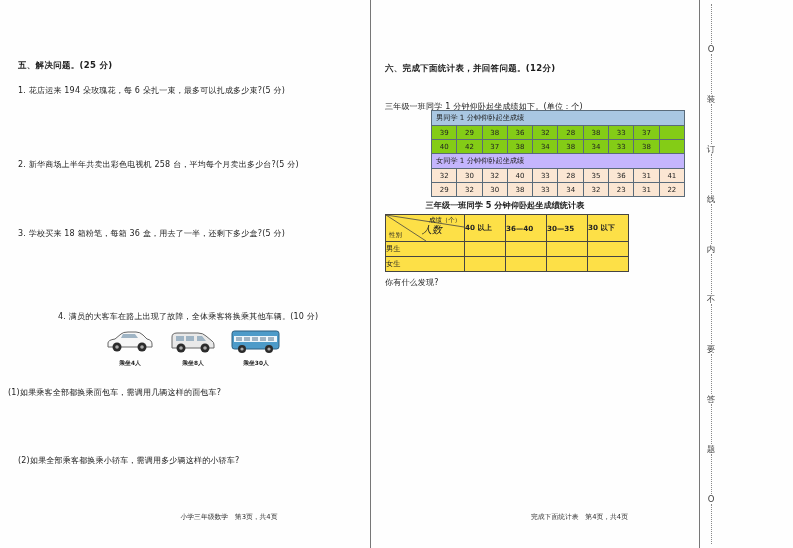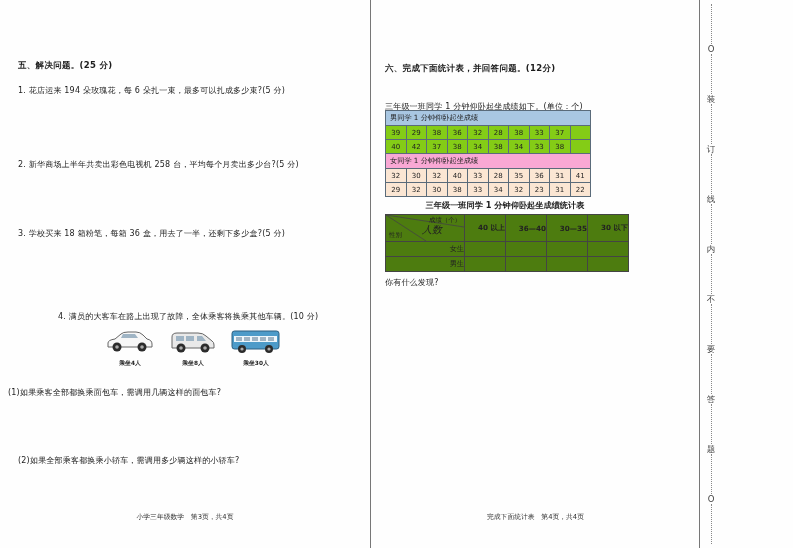--- a/index.html
+++ b/index.html
@@ -4,51 +4,51 @@
 <style>
   html,body{margin:0;padding:0;}
   body{
     width:793px;height:548px;position:relative;overflow:hidden;
     background:#fefefe;color:#1c1c1c;
     font-family:"DejaVu Sans","Liberation Sans",sans-serif;
   }
   .abs{position:absolute;}
   .txt{font-size:8px;line-height:1.25;letter-spacing:.2px;}
   .sec-title{font-size:8.5px;font-weight:bold;letter-spacing:.3px;}
-  .footer{font-size:6.8px;color:#333;text-align:center;}
+  .footer{font-size:6.8px;color:#333;text-align:center;padding-left:44px;}
 
   
   .vline{width:0;top:0;height:548px;border-left:1px solid #777;}
   .center-line{left:370px;}
   .binding-line{left:699px;}
 
   
   .bind-col{left:702px;top:4px;height:540px;width:18px;display:flex;flex-direction:column;align-items:center;}
   .dotlead{flex:1 1 auto;width:0;min-height:5px;border-left:1px dotted #888;}
   .bchar{font-size:8.5px;line-height:1;margin:1px 0;color:#444;}
 
   
   .vehicles{left:104px;top:328px;display:flex;gap:11px;align-items:flex-end;}
   .vehicle{width:52px;text-align:center;}
   .vehicle .vlabel{display:block;font-size:5.8px;font-weight:bold;margin-top:1px;color:#222;}
 
   
   table{border-collapse:collapse;}
-  .score-table{width:206px;table-layout:fixed;font-size:7px;}
+  .score-table{width:254px;table-layout:fixed;font-size:7px;margin-left:46px;}
   .score-table td{border:0.7px solid #5a6b7a;height:13px;text-align:center;padding:0;color:#222;}
   .score-table td.hdr{text-align:left;padding-left:4px;height:14px;font-size:7.2px;}
   .boys-hdr td{background:#a9c7e2;}
   .boys-row td{background:#84cc16;}
-  .girls-hdr td{background:#f9a8d4;}
+  .girls-hdr td{background:#c4b5fd;}
   .girls-row td{background:#fbe6d3;}
 
   
   .stats-title{left:385px;top:200px;width:240px;text-align:center;font-size:8.2px;font-weight:bold;}
   .stats-table{font-size:7.2px;}
-  .stats-table td{border:0.8px solid #444;text-align:right;padding:0;background:#4d7c0f;color:#222;}
+  .stats-table td{border:0.8px solid #444;text-align:left;padding:0;background:#fde047;color:#222;}
   .stats-table td.corner{width:78px;height:26px;position:relative;}
   .stats-table td.colh{width:40px;height:26px;font-weight:bold;}
   .stats-table tr.datarow td{height:14px;}
   .corner svg{position:absolute;left:0;top:0;}
   .corner .c-top{position:absolute;right:3px;top:1px;font-size:6.4px;}
   .corner .c-mid{position:absolute;left:36px;top:8px;font-size:10px;font-style:italic;}
   .corner .c-bot{position:absolute;left:3px;bottom:1px;font-size:6.4px;}
 </style>
 </head>
 <body>
@@ -163,48 +163,48 @@
         <td>33</td>
         <td>34</td>
         <td>32</td>
         <td>23</td>
         <td>31</td>
         <td>22</td>
       </tr>
     </tbody>
 </table>
 
-<div class="abs stats-title">三年级一班同学 1 分钟仰卧起坐成绩统计表</div>
+<div class="abs stats-title">三年级一班同学 5 分钟仰卧起坐成绩统计表</div>
 
 <table class="stats-table abs" style="left:385px;top:214px;">
   <tbody>
     <tr>
       <td class="corner">
         <svg width="78" height="26">
           <line x1="0" y1="0" x2="78" y2="12" stroke="#444" stroke-width="0.8"></line>
           <line x1="0" y1="0" x2="40" y2="26" stroke="#444" stroke-width="0.8"></line>
         </svg>
         <span class="c-top">成绩（个）</span>
         <span class="c-mid">人数</span>
         <span class="c-bot">性别</span>
       </td>
     <td class="colh">40 以上</td>
         <td class="colh">36—40</td>
         <td class="colh">30—35</td>
         <td class="colh">30 以下</td>
       </tr>
   <tr class="datarow">
+        <td>男生</td>
+        <td></td>
+        <td></td>
+        <td></td>
+        <td></td>
+      </tr>
+      <tr class="datarow">
         <td>女生</td>
-        <td></td>
-        <td></td>
-        <td></td>
-        <td></td>
-      </tr>
-      <tr class="datarow">
-        <td>男生</td>
         <td></td>
         <td></td>
         <td></td>
         <td></td>
       </tr>
     </tbody>
 </table>
 
 <div class="abs txt" style="left:385px;top:278px;">你有什么发现?</div>
 

